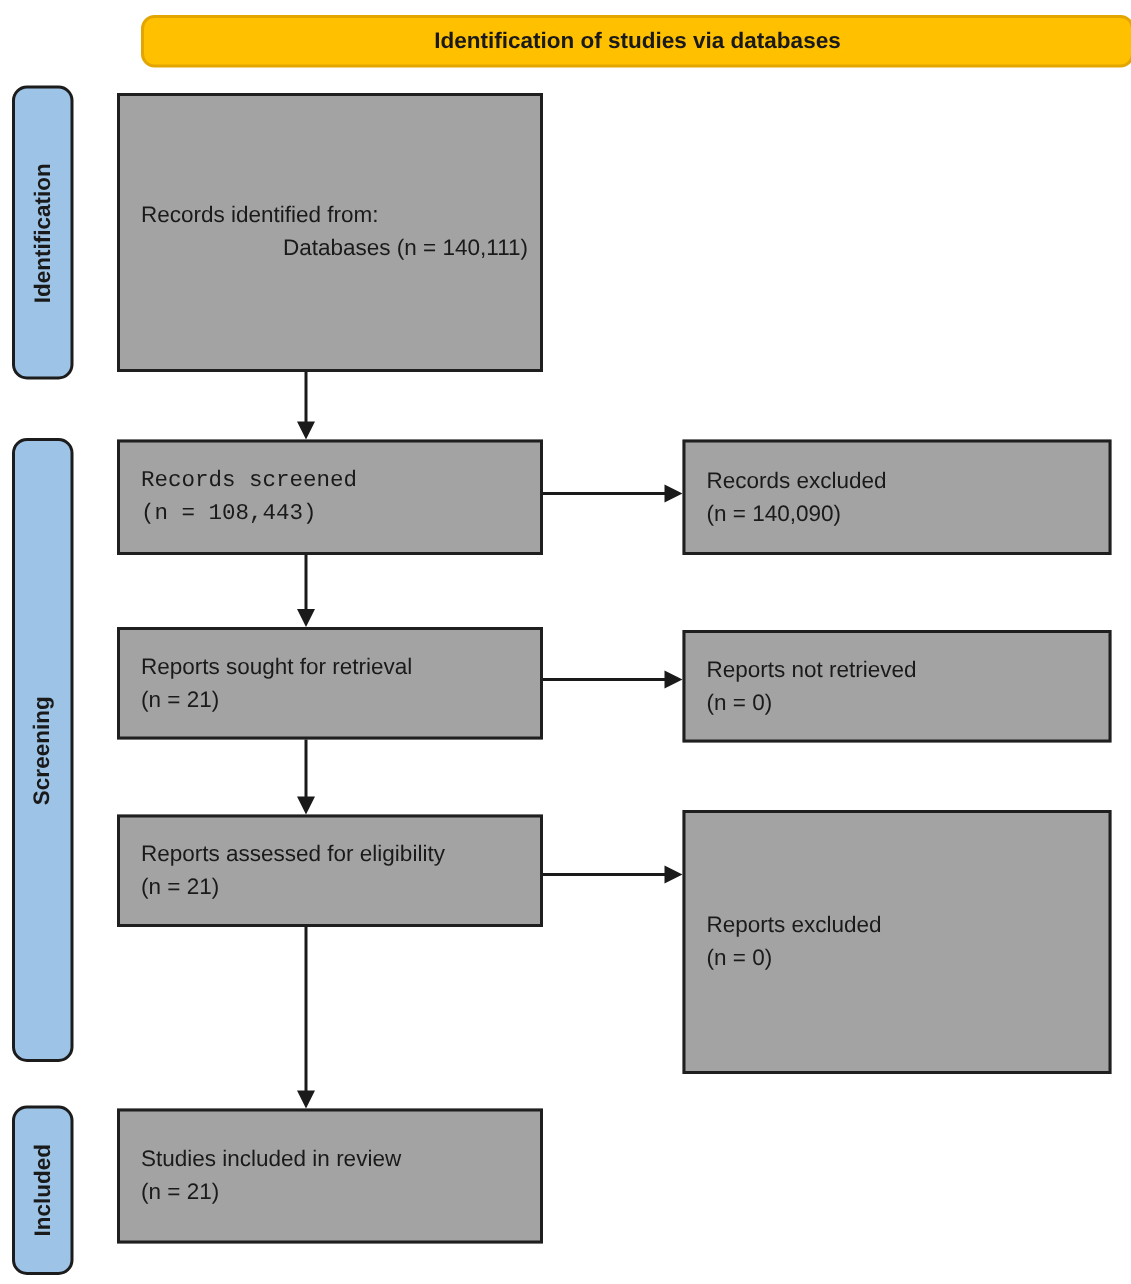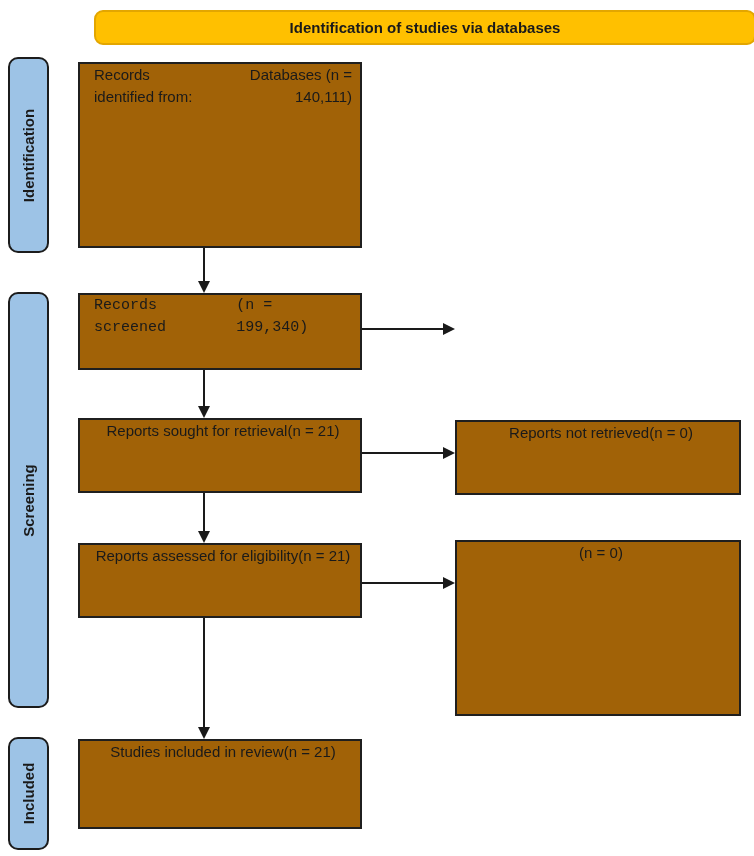--- a/index.html
+++ b/index.html
@@ -47,23 +47,23 @@
     transform: rotate(-90deg);
     white-space: nowrap;
     font-weight: bold; font-size: 15px;
   }
   .stage-identification { top: 57px;  height: 196px; }
   .stage-screening      { top: 292px; height: 416px; }
   .stage-included       { top: 737px; height: 113px; }
   
   .box {
     position: absolute;
-    background: #a16207;
+    background: #a3a3a3;
     border: 2px solid var(--box-border);
-    display: flex; flex-direction: row; justify-content: center;
+    display: flex; flex-direction: column; justify-content: center;
     padding-left: 14px; padding-right: 8px;
     font-size: 15px; line-height: 22px;
   }
   .box .indent { padding-left: 25px; text-align: right; }
   .box-identified       { left: 78px;  top: 62px;  width: 284px; height: 186px; }
   .box-screened         { left: 78px;  top: 293px; width: 284px; height: 77px; font-family: Liberation Mono, monospace; }
   .box-sought           { left: 78px;  top: 418px; width: 284px; height: 75px; }
   .box-assessed         { left: 78px;  top: 543px; width: 284px; height: 75px; }
   .box-included         { left: 78px;  top: 739px; width: 284px; height: 90px; }
   .box-records-excluded { left: 455px; top: 293px; width: 286px; height: 77px; }
@@ -104,45 +104,50 @@
     <span class="vtext">Included</span>
   </div>
 
   <div class="box box-identified">
     <div>Records identified from:</div>
     <div class="indent">Databases (n = 140,111)</div>
   </div>
 
   <div class="box box-screened">
     <div>Records screened</div>
-    <div>(n = 199,340)</div>
+    <div>(n = 108,443)</div>
   </div>
 
   <div class="box box-sought">
     <div>Reports sought for retrieval</div>
     <div>(n = 21)</div>
   </div>
 
   <div class="box box-assessed">
     <div>Reports assessed for eligibility</div>
     <div>(n = 21)</div>
   </div>
 
   <div class="box box-included">
     <div>Studies included in review</div>
     <div>(n = 21)</div>
   </div>
 
+  <div class="box box-records-excluded">
+    <div>Records excluded</div>
+    <div>(n = 140,090)</div>
+  </div>
 
   <div class="box box-not-retrieved">
     <div>Reports not retrieved</div>
     <div>(n = 0)</div>
   </div>
 
   <div class="box box-reports-excluded">
+    <div>Reports excluded</div>
     <div>(n = 0)</div>
   </div>
 
   <div>
     <div class="aline-v" style="left:203px; top:248px; height:35px;"></div>
     <div class="ahead ahead-down" style="left:198px; top:281px;"></div>
   </div>
   <div>
     <div class="aline-v" style="left:203px; top:370px; height:38px;"></div>
     <div class="ahead ahead-down" style="left:198px; top:406px;"></div>

